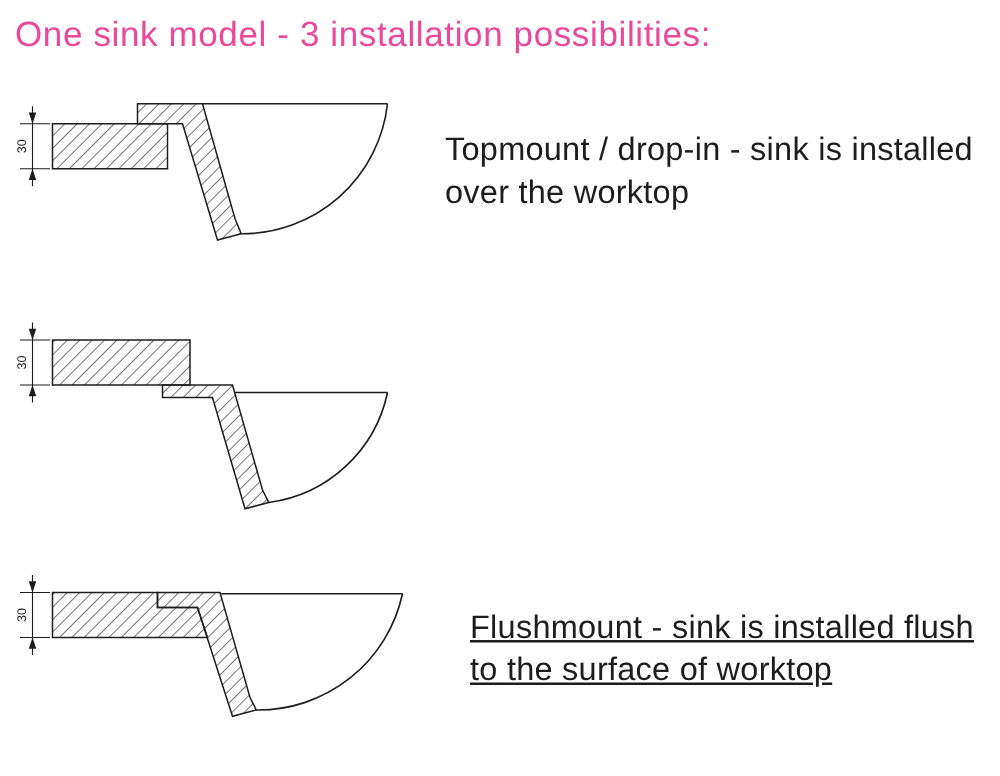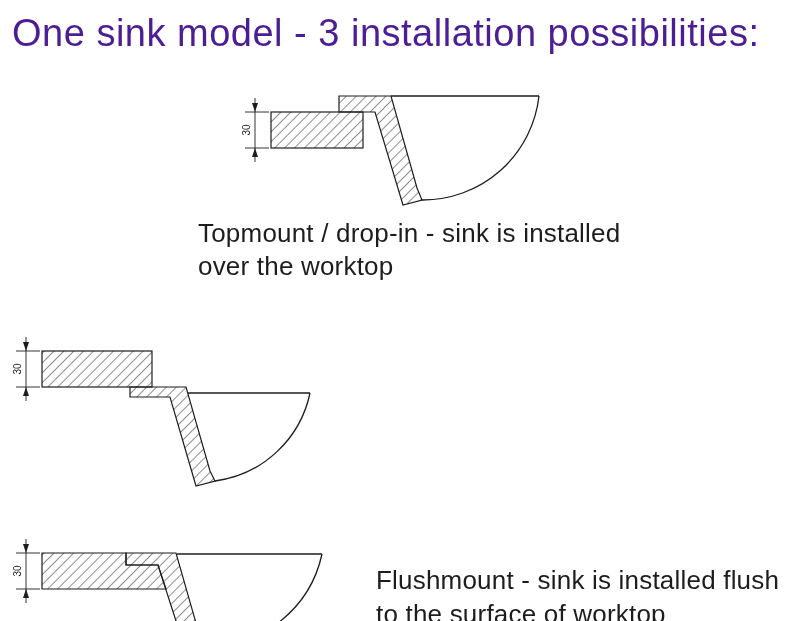--- a/index.html
+++ b/index.html
@@ -13,34 +13,34 @@
     color: #1d1d1d;
   }
   .page {
     width: 800px;
     height: 621px;
     padding: 10px 0 0 12px;
     box-sizing: border-box;
     background: #ffffff;
   }
   .page-title {
-    font-size: 38px;
+    font-size: 28px;
     line-height: 1.25;
     font-weight: 400;
     letter-spacing: 0.5px;
     margin: 0;
-    color: #4c1d95;
+    color: #ec4899;
   }
   .row {
     display: flex;
     align-items: center;
   }
-  .row-1 { margin-top: 24px; flex-direction: column; }
+  .row-1 { margin-top: 24px; }
   .row-2 { margin-top: 50px; }
-  .row-3 { margin-top: 32px; }
+  .row-3 { margin-top: 32px; text-decoration: underline; }
   .drawing {
     flex: 0 0 auto;
     display: block;
   }
   .desc {
     font-size: 26px;
     line-height: 1.28;
     width: 430px;
     margin-left: 14px;
     color: #1d1d1d;

